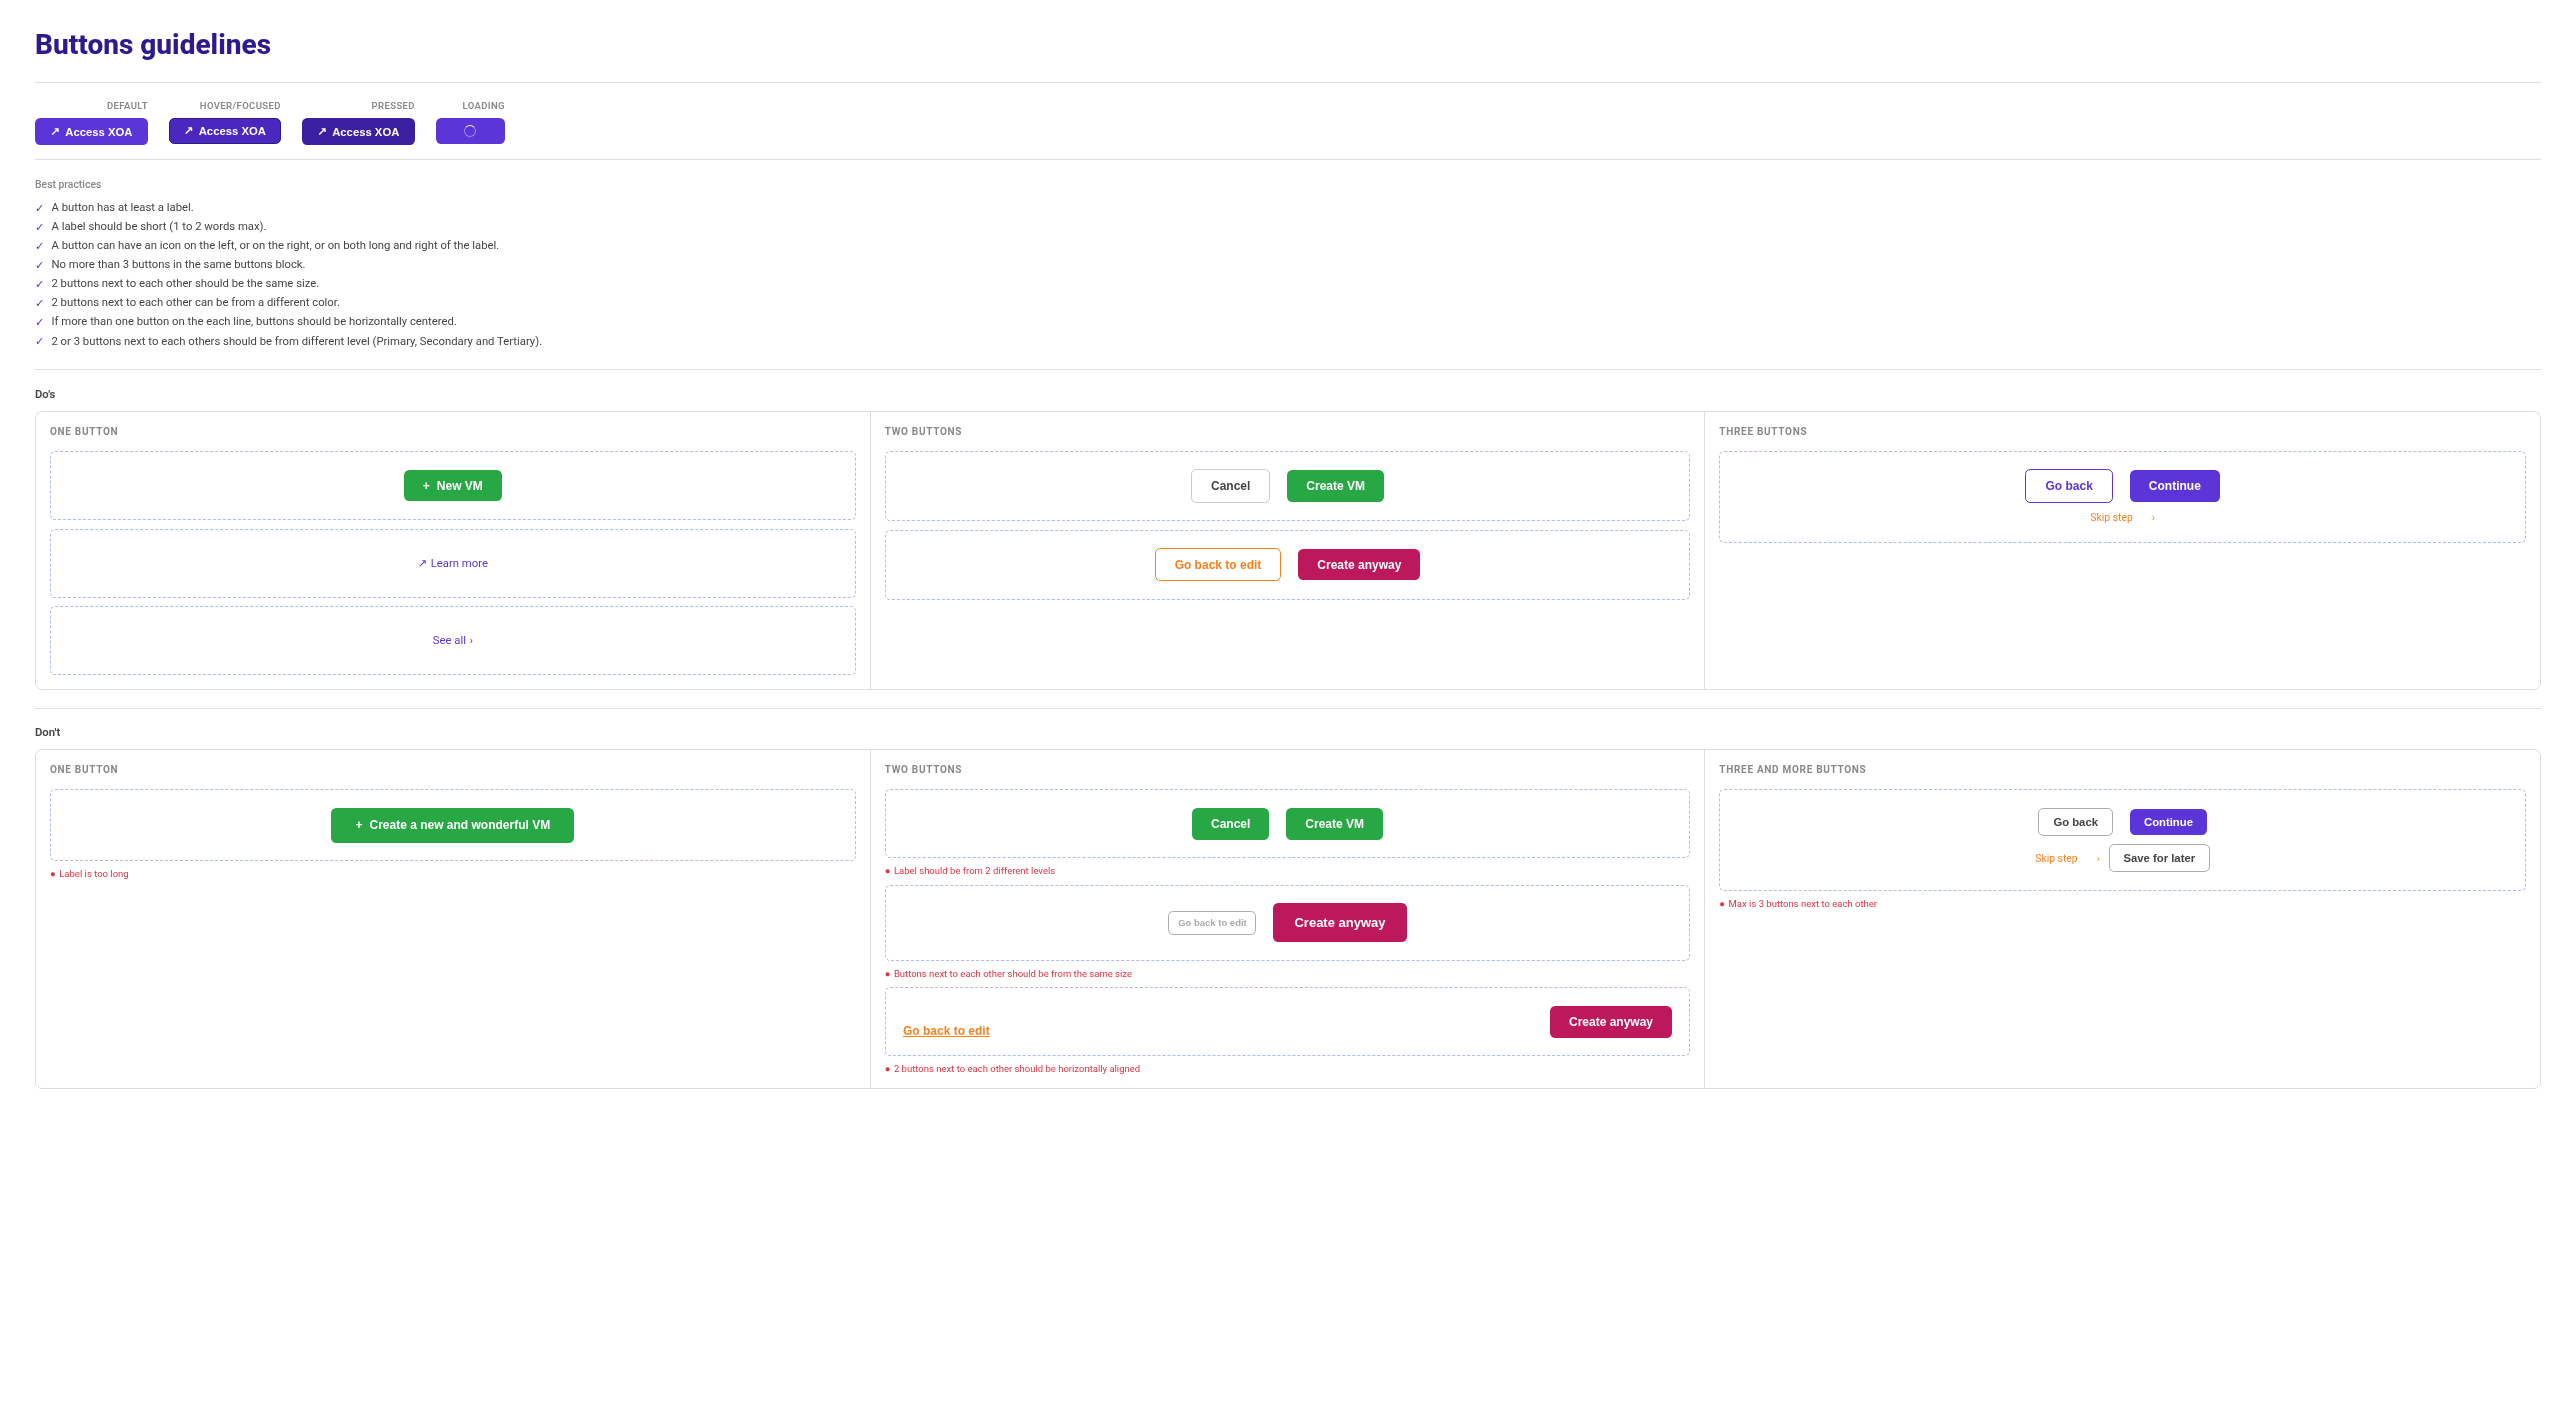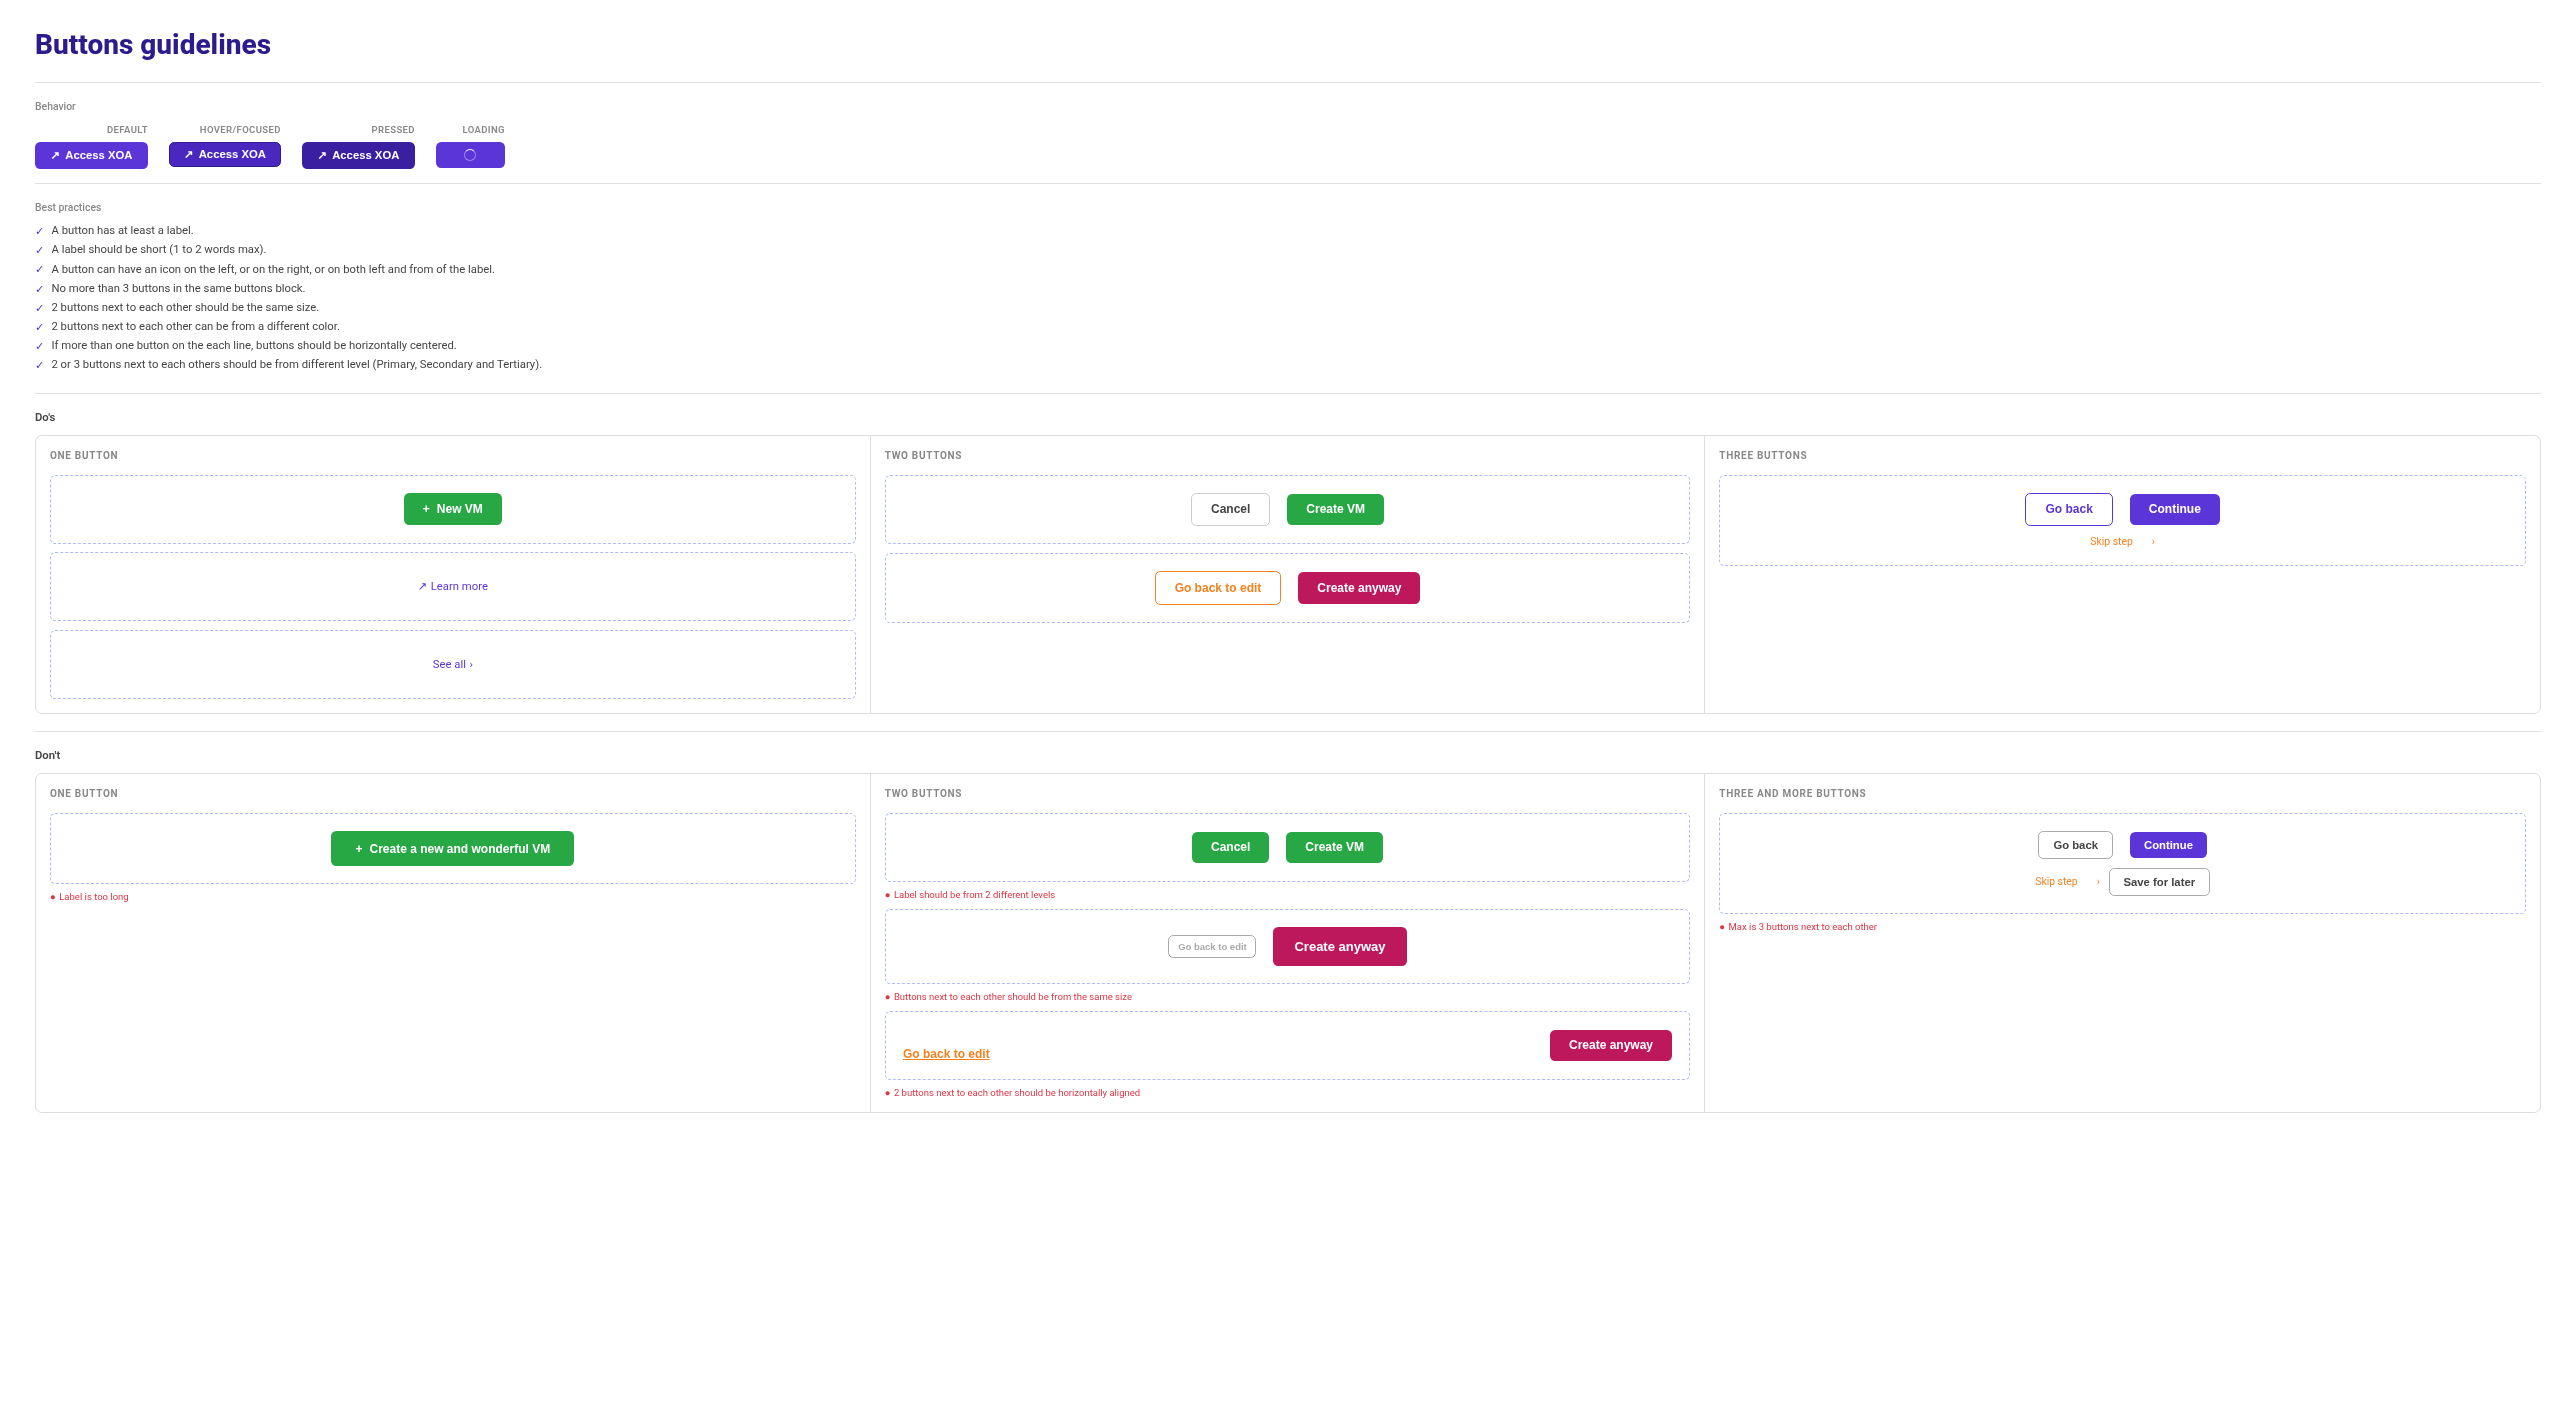--- a/index.html
+++ b/index.html
@@ -69,21 +69,20 @@
 
     .underline-orange { text-decoration: underline; color: #f5821f; font-weight: 700; font-size: 12px; background: none; border: none; cursor: pointer; }
   </style>
 </head>
 <body>
 
 <div class="page">
   <h1>Buttons guidelines</h1>
   <hr>
 
-  <div class="section-label">Behavior</div>
   <div class="behavior-tabs">
     <div>
       <div class="tab-label">DEFAULT</div>
       <button class="btn-primary">
         <span>↗</span>
         <span>Access XOA</span>
       </button>
     </div>
     <div>
       <div class="tab-label">HOVER/FOCUSED</div>
@@ -115,21 +114,21 @@
       <li>
           <span class="check-icon">✓</span>
           <span>A button has at least a label.</span>
         </li>
       <li>
           <span class="check-icon">✓</span>
           <span>A label should be short (1 to 2 words max).</span>
         </li>
       <li>
           <span class="check-icon">✓</span>
-          <span>A button can have an icon on the left, or on the right, or on both left and from of the label.</span>
+          <span>A button can have an icon on the left, or on the right, or on both long and right of the label.</span>
         </li>
       <li>
           <span class="check-icon">✓</span>
           <span>No more than 3 buttons in the same buttons block.</span>
         </li>
       <li>
           <span class="check-icon">✓</span>
           <span>2 buttons next to each other should be the same size.</span>
         </li>
       <li>

